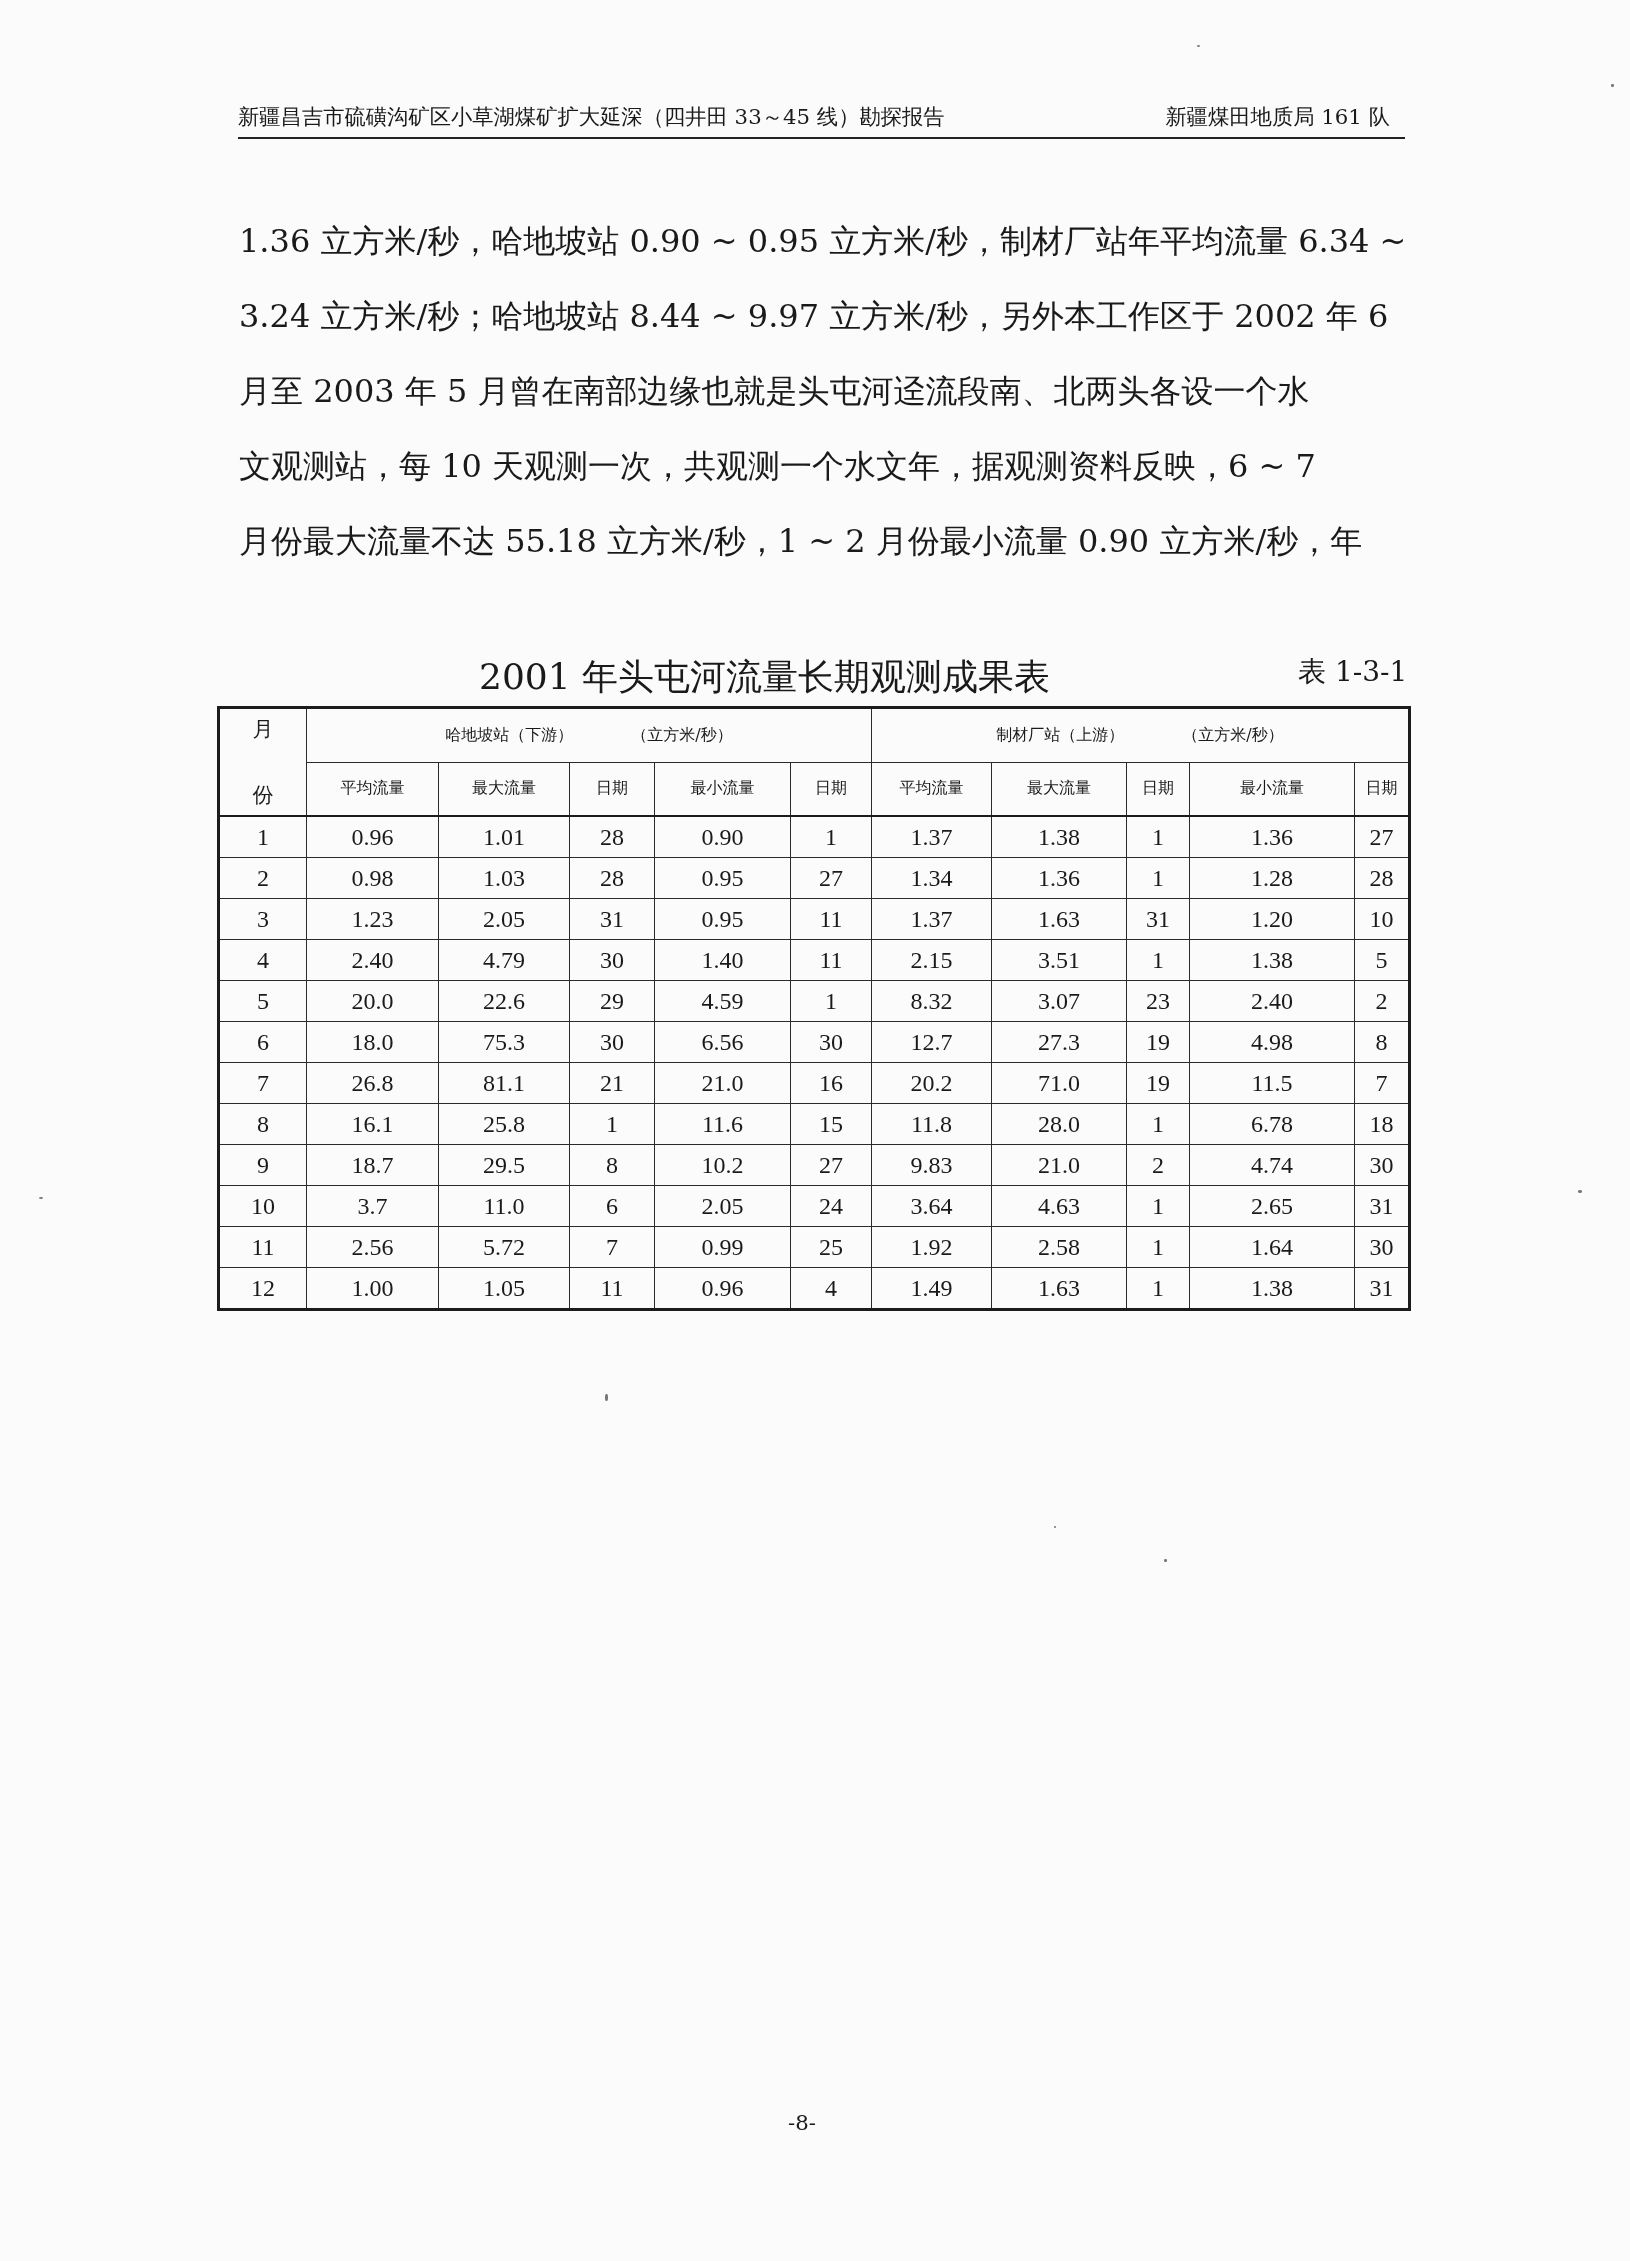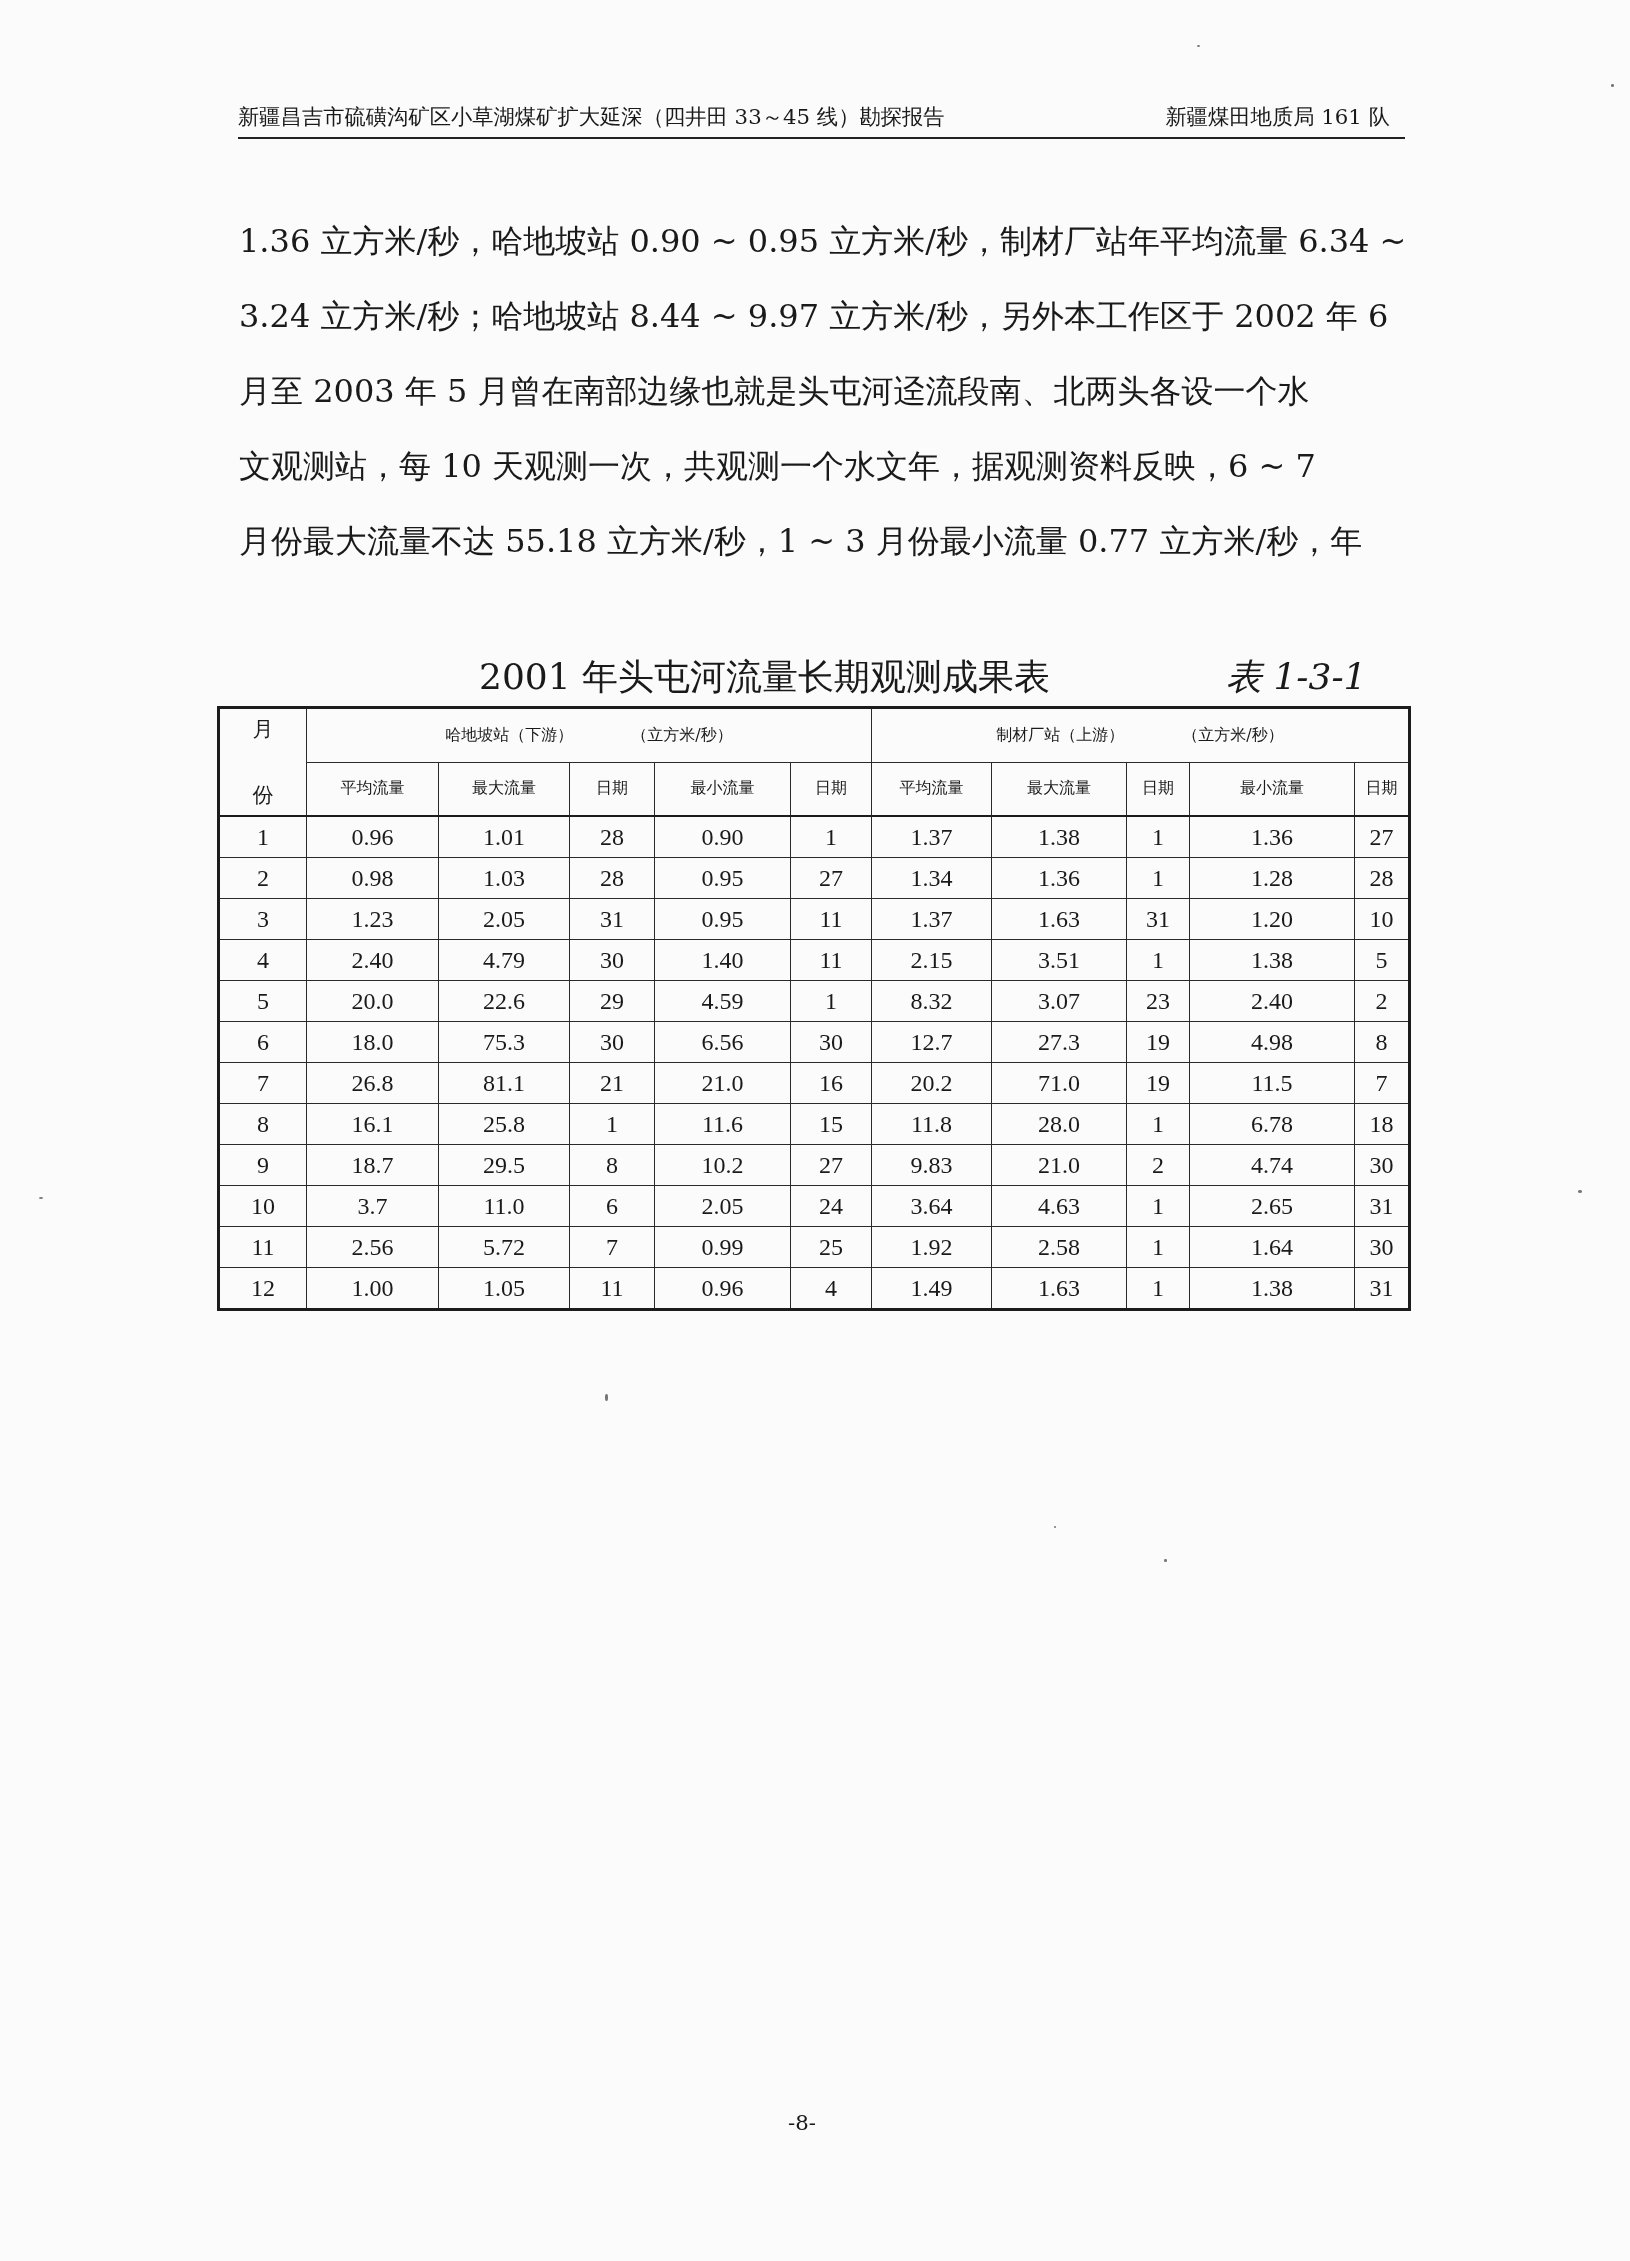--- a/index.html
+++ b/index.html
@@ -25,22 +25,22 @@
     position: absolute; left: 239px; top: 204px; width: 1171px;
     font-size: 32px; line-height: 75px;
     font-family: "DejaVu Serif", serif;
   }
   .para .line { display: block; white-space: nowrap; height: 75px; }
   .table-title {
     position: absolute; left: 479px; top: 653px; font-size: 36px;
     font-family: "DejaVu Serif", serif; white-space: nowrap; text-align: center;
   }
   .table-num {
-    position: absolute; left: 1226px; top: 653px; font-size: 36px;
-    font-family: "DejaVu Serif", serif; white-space: nowrap; font-style: italic;
+    position: absolute; left: 1298px; top: 653px; font-size: 28px;
+    font-family: "DejaVu Serif", serif; white-space: nowrap;
   }
   table.flow {
     position: absolute; left: 217px; top: 706px;
     width: 1190px; border-collapse: collapse;
     border: 3.2px solid #1c1c1c;
     font-family: "Liberation Serif", "DejaVu Serif", serif;
     table-layout: fixed;
   }
   table.flow td, table.flow th {
     border: 1.3px solid #2a2a2a; text-align: center; padding: 0;
@@ -68,21 +68,21 @@
 <div class="header">
   <span class="left">新疆昌吉市硫磺沟矿区小草湖煤矿扩大延深（四井田 33～45 线）勘探报告</span>
   <span class="right">新疆煤田地质局 161 队</span>
 </div>
 
 <div class="para">
   <span class="line">1.36 立方米/秒，哈地坡站 0.90 ~ 0.95 立方米/秒，制材厂站年平均流量 6.34 ~</span>
   <span class="line">3.24 立方米/秒；哈地坡站 8.44 ~ 9.97 立方米/秒，另外本工作区于 2002 年 6</span>
   <span class="line">月至 2003 年 5 月曾在南部边缘也就是头屯河迳流段南、北两头各设一个水</span>
   <span class="line">文观测站，每 10 天观测一次，共观测一个水文年，据观测资料反映，6 ~ 7</span>
-  <span class="line">月份最大流量不达 55.18 立方米/秒，1 ~ 3 月份最小流量 0.77 立方米/秒，年</span>
+  <span class="line">月份最大流量不达 55.18 立方米/秒，1 ~ 2 月份最小流量 0.90 立方米/秒，年</span>
 </div>
 
 <div class="table-title">2001 年头屯河流量长期观测成果表</div>
 <div class="table-num">表 1-3-1</div>
 
 <table class="flow">
   <colgroup>
     <col style="width:88px">
     <col style="width:132px">
     <col style="width:131px">

